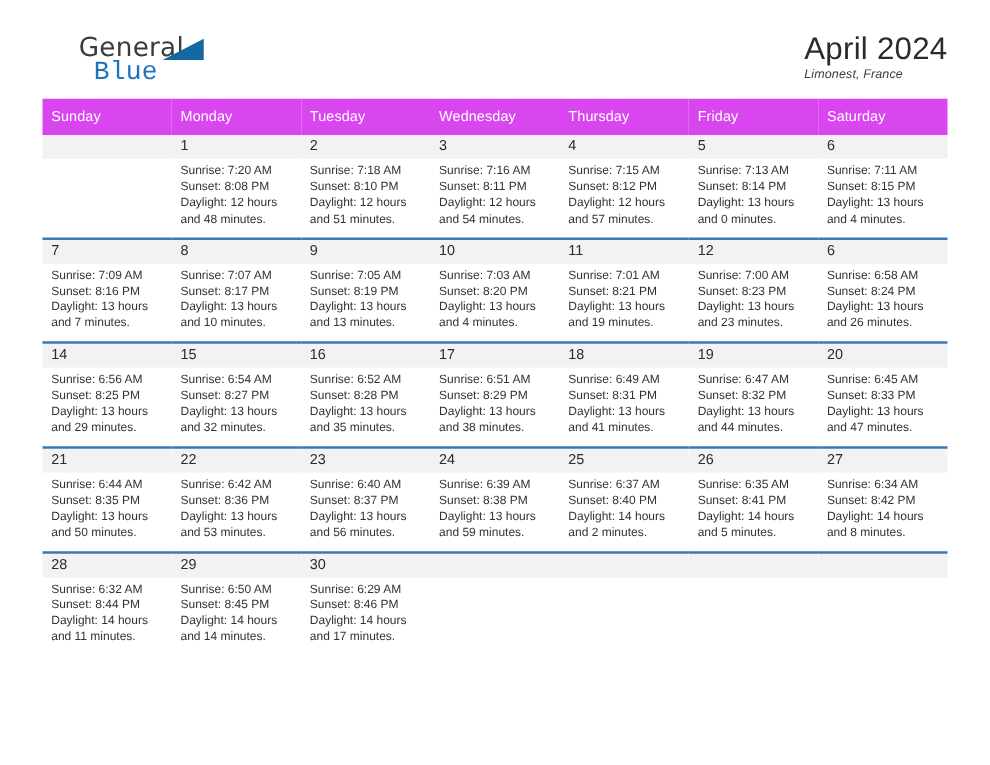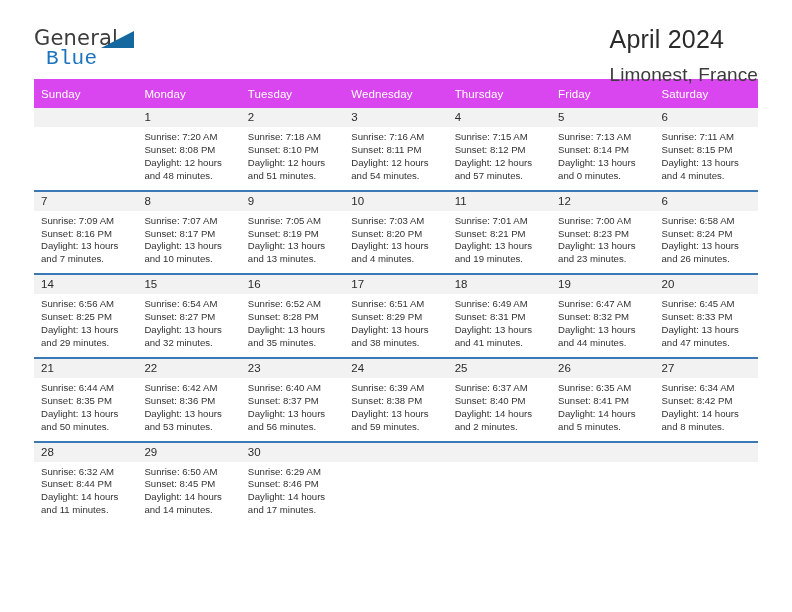--- a/index.html
+++ b/index.html
@@ -30,20 +30,21 @@
     padding-top: 26px;
     height: 72px;
     box-sizing: border-box;
   }
   .logo {
     position: relative;
     width: 112px;
     height: 50px;
     line-height: 1;
     user-select: none;
+    margin-left: 29px;
   }
   .logo-general {
     position: absolute;
     left: 0;
     top: 2px;
     font-size: 21px;
     letter-spacing: 0.2px;
     color: #3b3b3b;
     font-family: "DejaVu Sans", sans-serif;
   }
@@ -70,24 +71,24 @@
     padding-top: 0px;
   }
   .cal-title {
     font-size: 25px;
     color: #2b2b2b;
     font-weight: normal;
     line-height: 1.1;
     letter-spacing: 0.2px;
   }
   .cal-subtitle {
-    font-size: 19px;
+    font-size: 10px;
     color: #3c3c3c;
-    margin-top: 10px;
     letter-spacing: 0.1px;
+    font-style: italic;
   }
 
   
   .calendar {
     width: 724px;
     border-collapse: collapse;
     table-layout: fixed;
     margin-top: 7px;
   }
   .calendar th {

